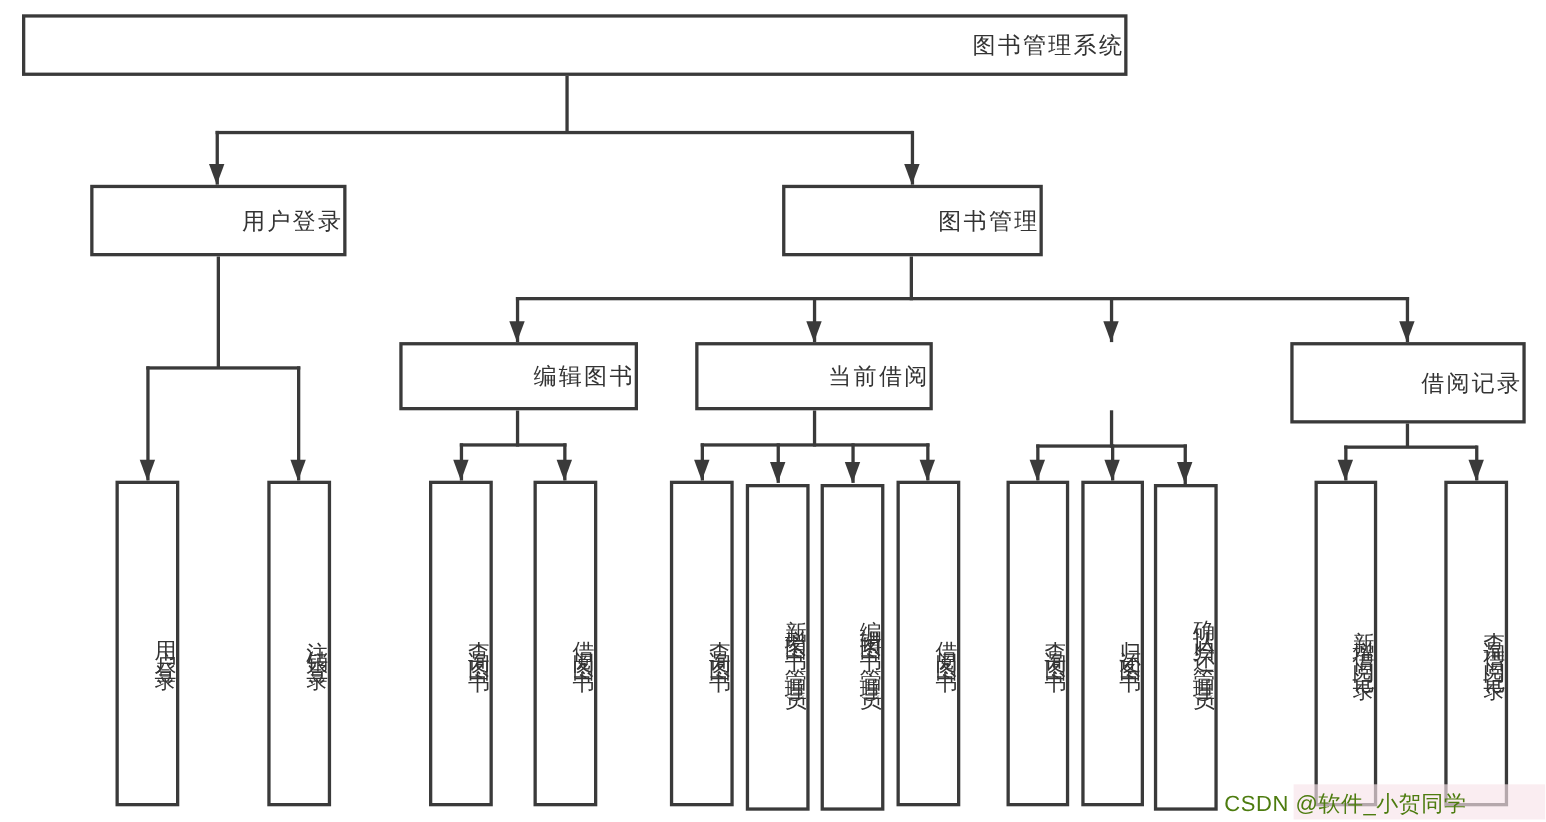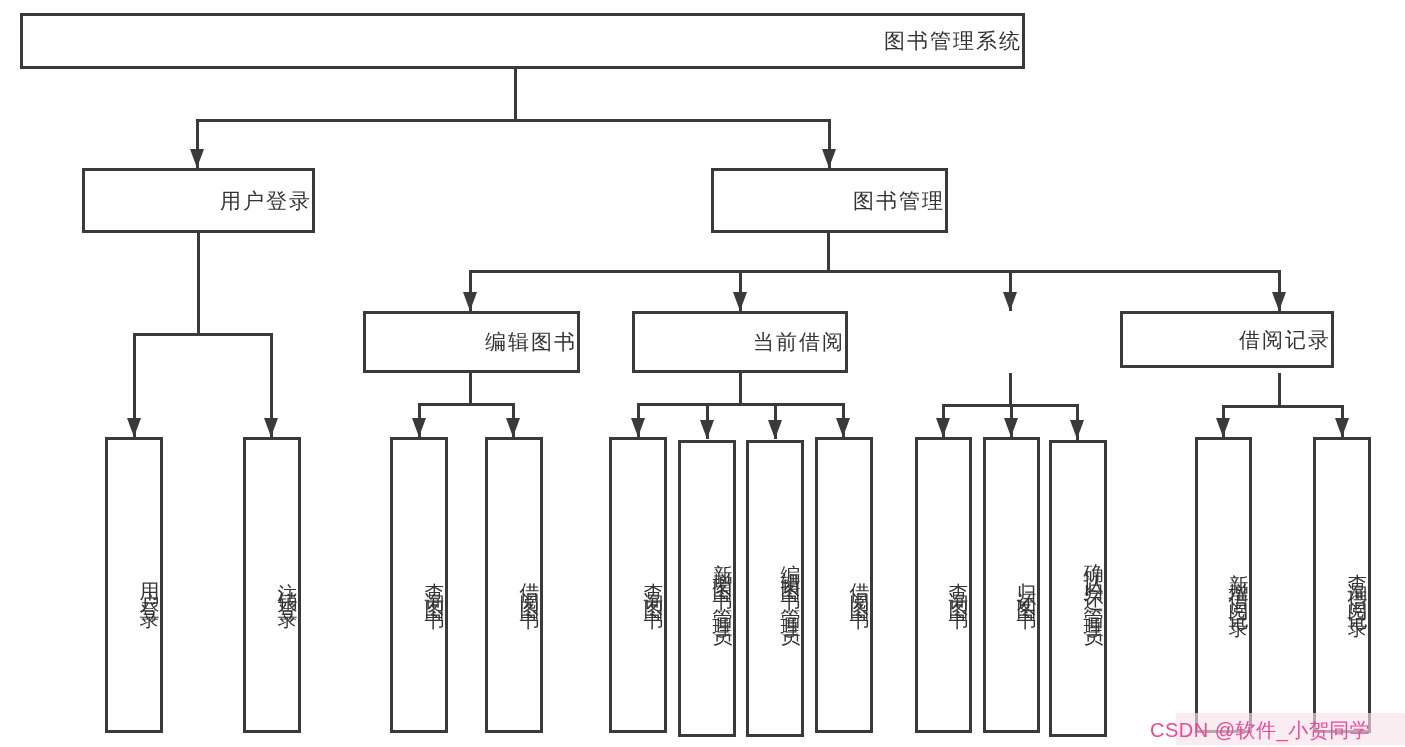--- a/index.html
+++ b/index.html
@@ -67,25 +67,25 @@
     left: 1176px;
     top: 713px;
     width: 229px;
     height: 32px;
     background: #f7e3ea;
     opacity: 0.65;
     z-index: 4;
   }
   .watermark {
     position: absolute;
-    left: 1150px;
+    left: 1113px;
     top: 717px;
     font-size: 20px;
     letter-spacing: 0.5px;
-    color: #ec4899;
+    color: #4d7c0f;
     white-space: nowrap;
     z-index: 5;
   }
 </style>
 </head>
 <body>
 
 <div id="canvas">
 
   <div class="box" style="left:20px; top:13px; width:1005px; height:56px;">
@@ -123,21 +123,21 @@
   <div class="arrowhead" style="left:1003px; top:292px;"></div>
   <div class="vline" style="left:1278px; top:270px; height:41px;"></div>
   <div class="arrowhead" style="left:1272px; top:292px;"></div>
 
   <div class="box" style="left:363px; top:311px; width:217px; height:62px;">
     <span class="hlabel">编辑图书</span>
   </div>
   <div class="box" style="left:632px; top:311px; width:216px; height:62px;">
     <span class="hlabel">当前借阅</span>
   </div>
-  <div class="box" style="left:1120px; top:311px; width:214px; height:57px;font-family:Liberation Mono, monospace;">
+  <div class="box" style="left:1173px; top:311px; width:214px; height:74px;font-family:Liberation Mono, monospace;">
     <span class="hlabel">借阅记录</span>
   </div>
 
   <div class="vline" style="left:469px; top:373px; height:33px;"></div>
   <div class="hline" style="left:418px; top:403px; width:97px;"></div>
   <div class="vline" style="left:418px; top:403px; height:34px;"></div>
   <div class="arrowhead" style="left:412px; top:418px;"></div>
   <div class="vline" style="left:512px; top:403px; height:34px;"></div>
   <div class="arrowhead" style="left:506px; top:418px;"></div>
 

